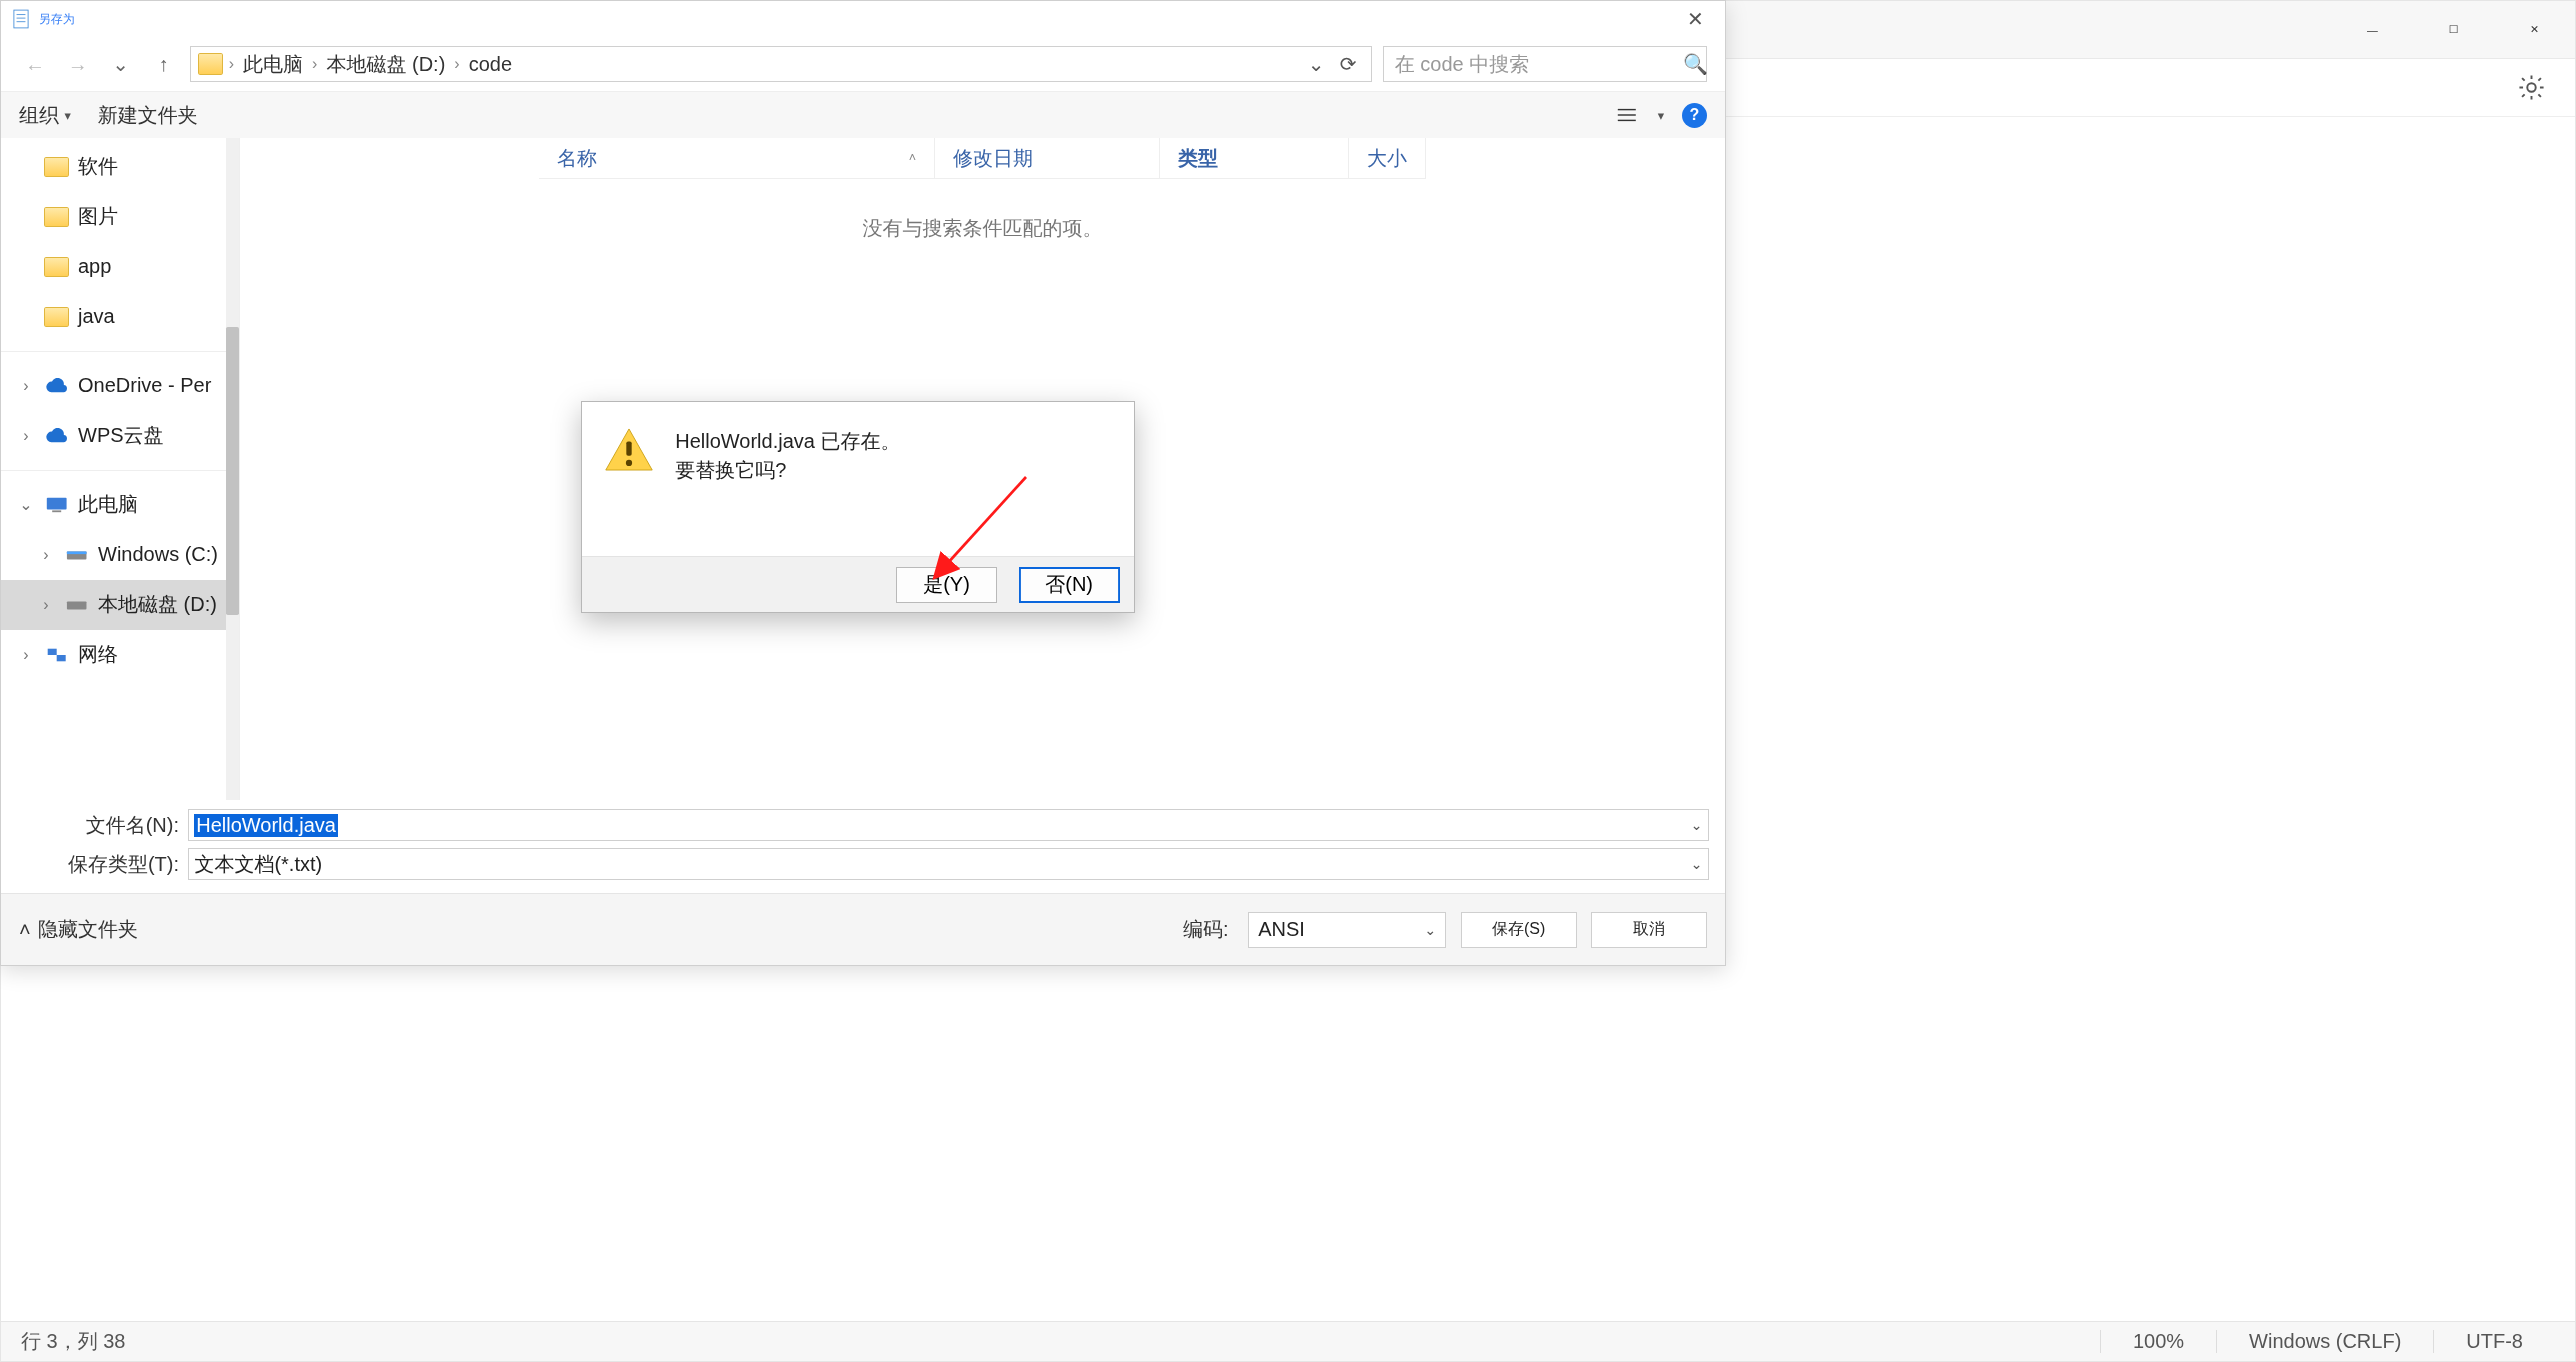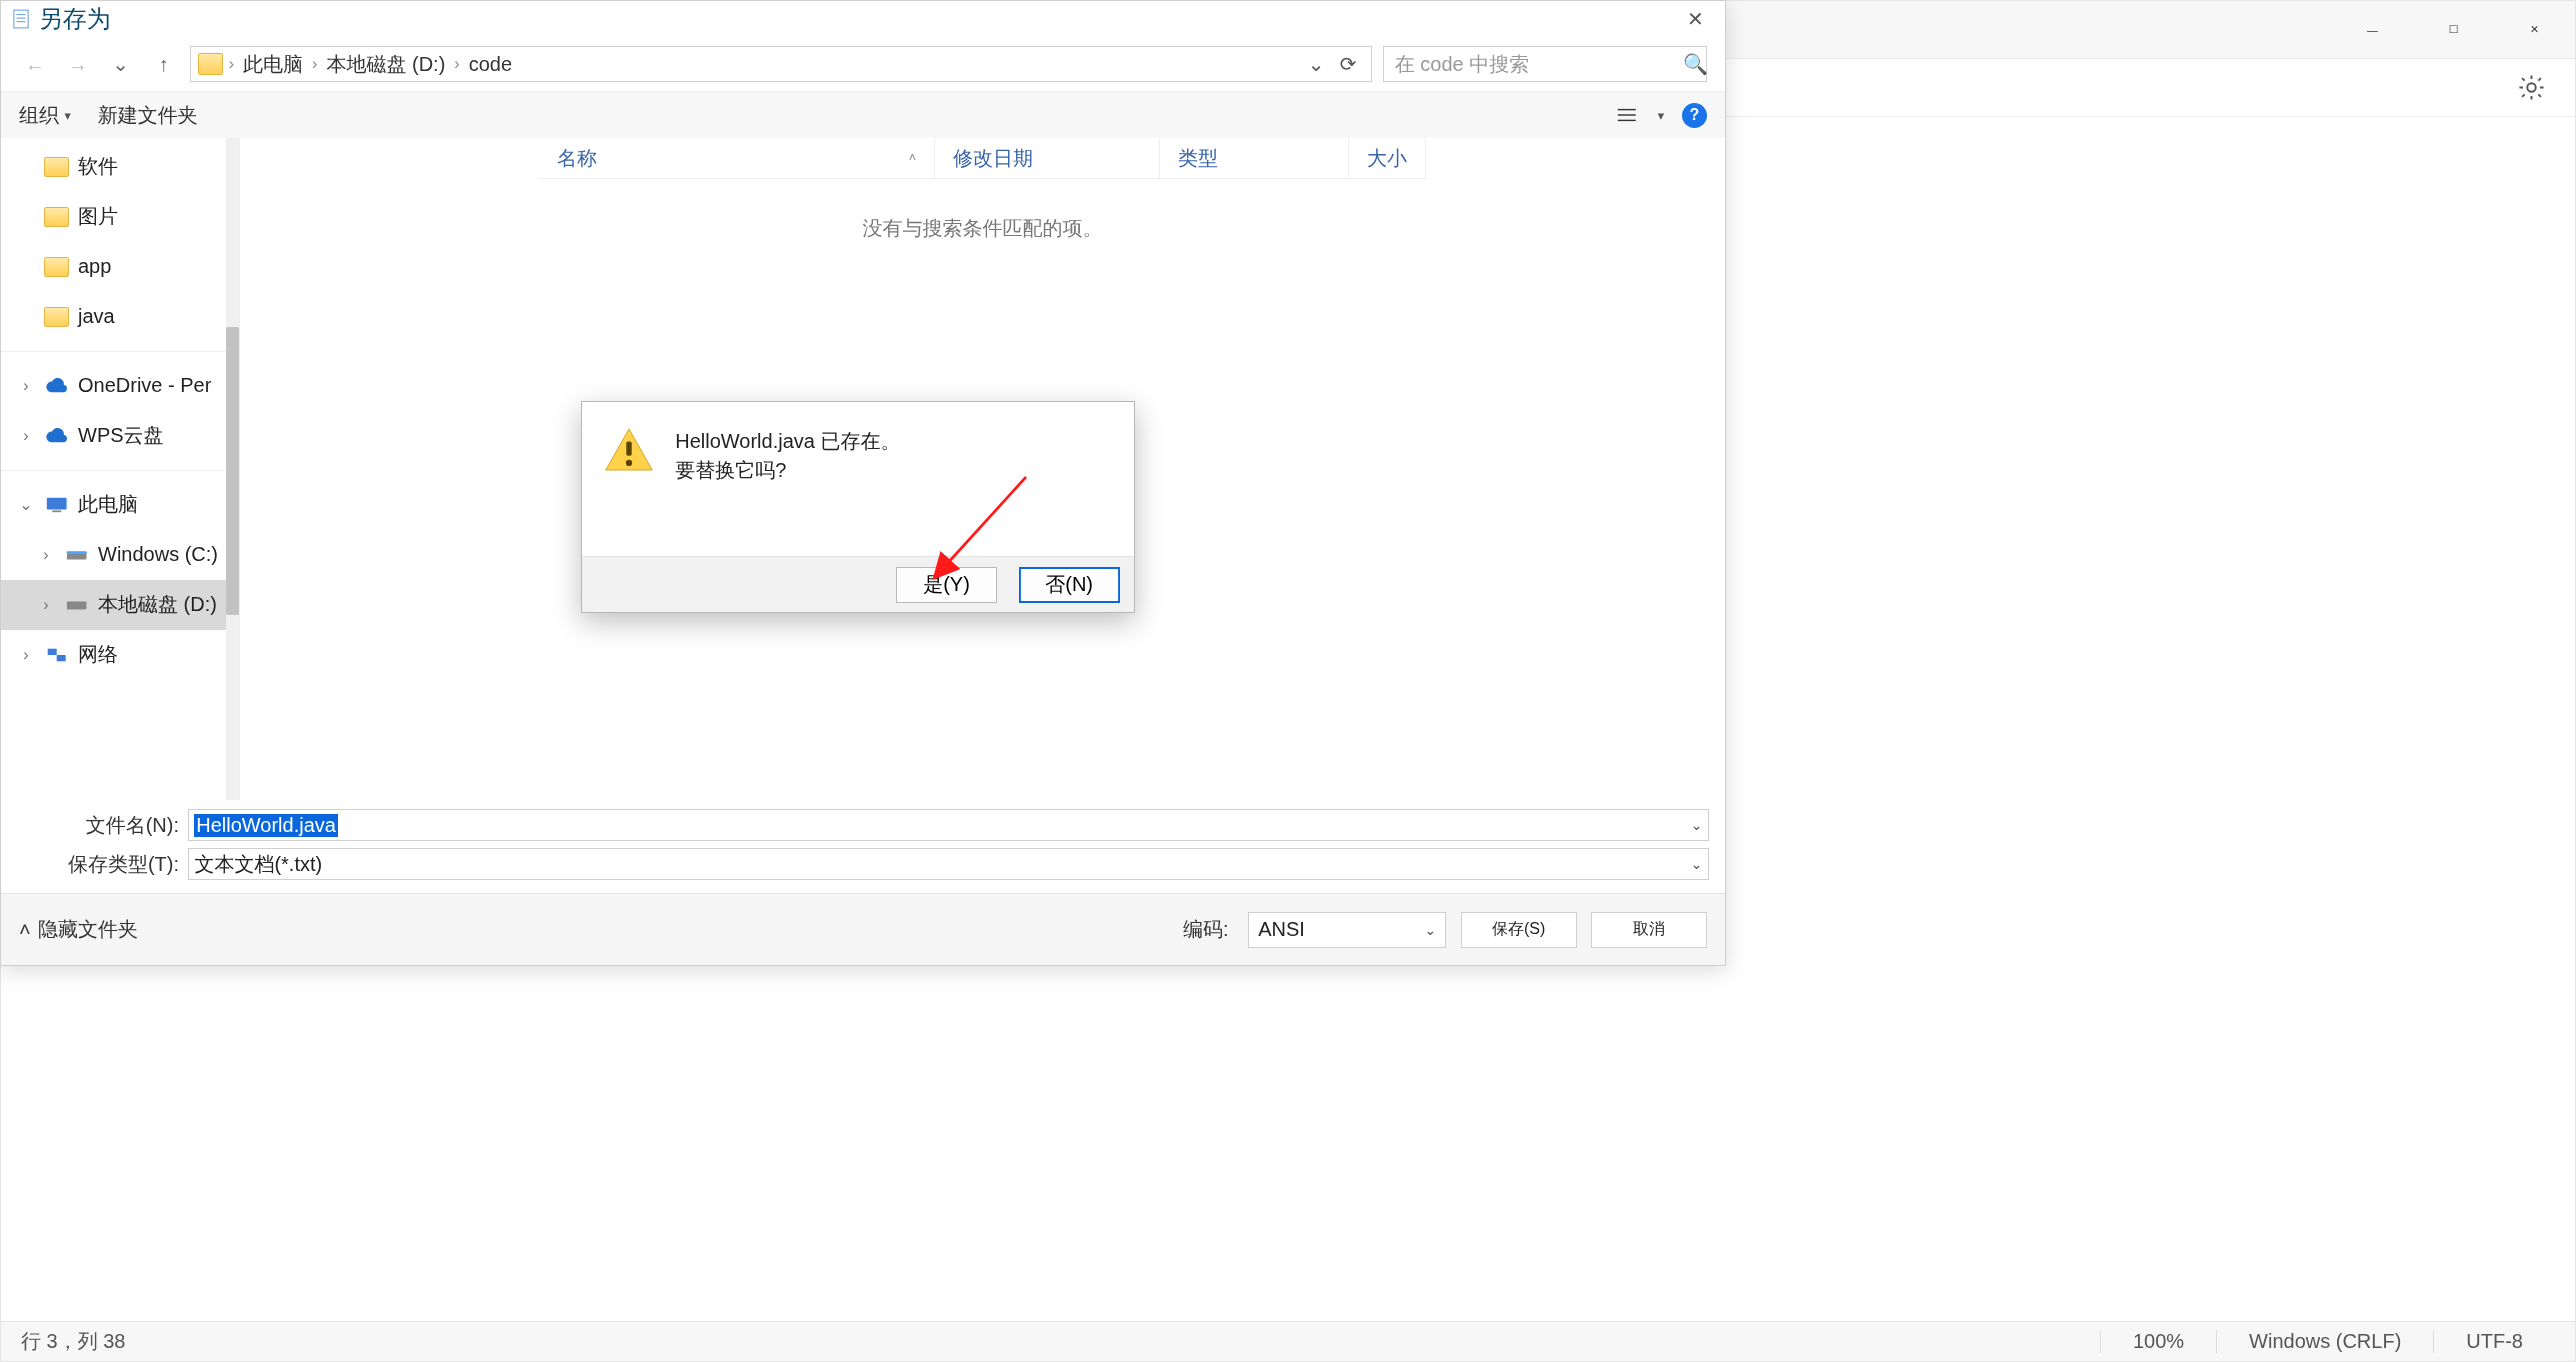--- a/index.html
+++ b/index.html
@@ -16,21 +16,21 @@
     .gear { width:29px; height:29px; }
     .app-body { flex:1; background:#fff; }
     .app-status { height:40px; border-top:0.9px solid #e5e5e5; background:#f7f7f7; display:flex; align-items:center; font-size:20px; color:#555; padding:0 20px; }
     .app-status .seg { padding:0 32px; border-left:0.9px solid #ddd; }
     .app-status .first { border-left:none; padding-left:0; flex:0 0 auto; margin-right:auto; }
 
     
     .dialog { position:absolute; left:0; top:0; width:1726px; height:966px; background:#fff; border:0.9px solid #cfcfcf; box-shadow:0 5.4px 21.6px rgba(0,0,0,.15); display:flex; flex-direction:column; font-size:20px; color:#222; }
     .dlg-title { height:36px; display:flex; align-items:center; padding:0 9px; }
     .dlg-title-icon { width:21.6px; height:21.6px; margin-right:7.2px; display:flex; align-items:center; justify-content:center; }
-    .dlg-title span { font-size:24px; color:#0c4a6e; }
+    .dlg-title span { font-size:12px; color:#3b82f6; }
     .dlg-close { margin-left:auto; width:41px; height:27px; display:flex; align-items:center; justify-content:center; color:#555; }
     .navrow { height:54px; display:flex; align-items:center; padding:9px 18px; gap:10.8px; }
     .navbtn { width:32px; height:32px; display:flex; align-items:center; justify-content:center; color:#666; }
     .navbtn.disabled { color:#bbb; }
     .addrbox { flex:1; height:36px; border:0.9px solid #d0d0d0; background:#fff; display:flex; align-items:center; padding:0 7.2px; }
     .addrbox .folder-ic { width:25px; height:21.6px; background:linear-gradient(#ffe9a8,#ffcf57); border:0.9px solid #e0b63e; border-radius:1.8px; margin-right:5.4px; position:relative; }
     .addrbox .crumb { padding:0 9px; font-size:20px; color:#333; }
     .addrbox .chev { color:#888; font-size:16px; }
     .addrbox .spacer { flex:1; }
     .addr-ic { width:32px; height:100%; display:flex; align-items:center; justify-content:center; color:#555; }
@@ -57,21 +57,21 @@
     .tree-item .pcic, .tree-item .driveic, .tree-item .cloudic, .tree-item .netic { width:25px; height:20px; display:flex; align-items:center; justify-content:center; }
     .tree-scroll { position:absolute; right:0; top:0; width:12.6px; height:100%; background:#f0f0f0; }
     .tree-thumb { position:absolute; right:0; width:12.6px; background:#c2c2c2; border-radius:1.8px; }
 
     
     .files { flex:1; display:flex; flex-direction:column;align-items:center; }
     .file-header { height:41px; display:flex; align-items:center; border-bottom:0.9px solid #eee; font-size:20px; color:#3964a8; }
     .fh-col { padding:0 18px; border-right:0.9px solid #eee; height:100%; display:flex; align-items:center; gap:9px; }
     .fh-name { width:396px; }
     .fh-date { width:225px; }
-    .fh-type { width:189px; }
+    .fh-type { width:189px;font-weight:bold; }
     .fh-size { flex:1; }
     .file-empty { text-align:center; color:#777; font-size:20px; padding-top:36px; }
 
     
     .dlg-inputs { padding:9px 16px 5.4px 16px; }
     .in-row { display:flex; align-items:center; margin-bottom:7.2px; }
     .in-row label { width:171px; text-align:right; padding-right:9px; font-size:20px; color:#333; }
     .in-row .field { flex:1; height:32px; border:0.9px solid #cfcfcf; background:#fff; display:flex; align-items:center; padding:0 5.4px; font-size:20px; }
     .in-row .field .dd { margin-left:auto; color:#555; font-size:14.4px; }
     .sel-text { background:#0a66dc; color:#fff; padding:0 1.8px; }

